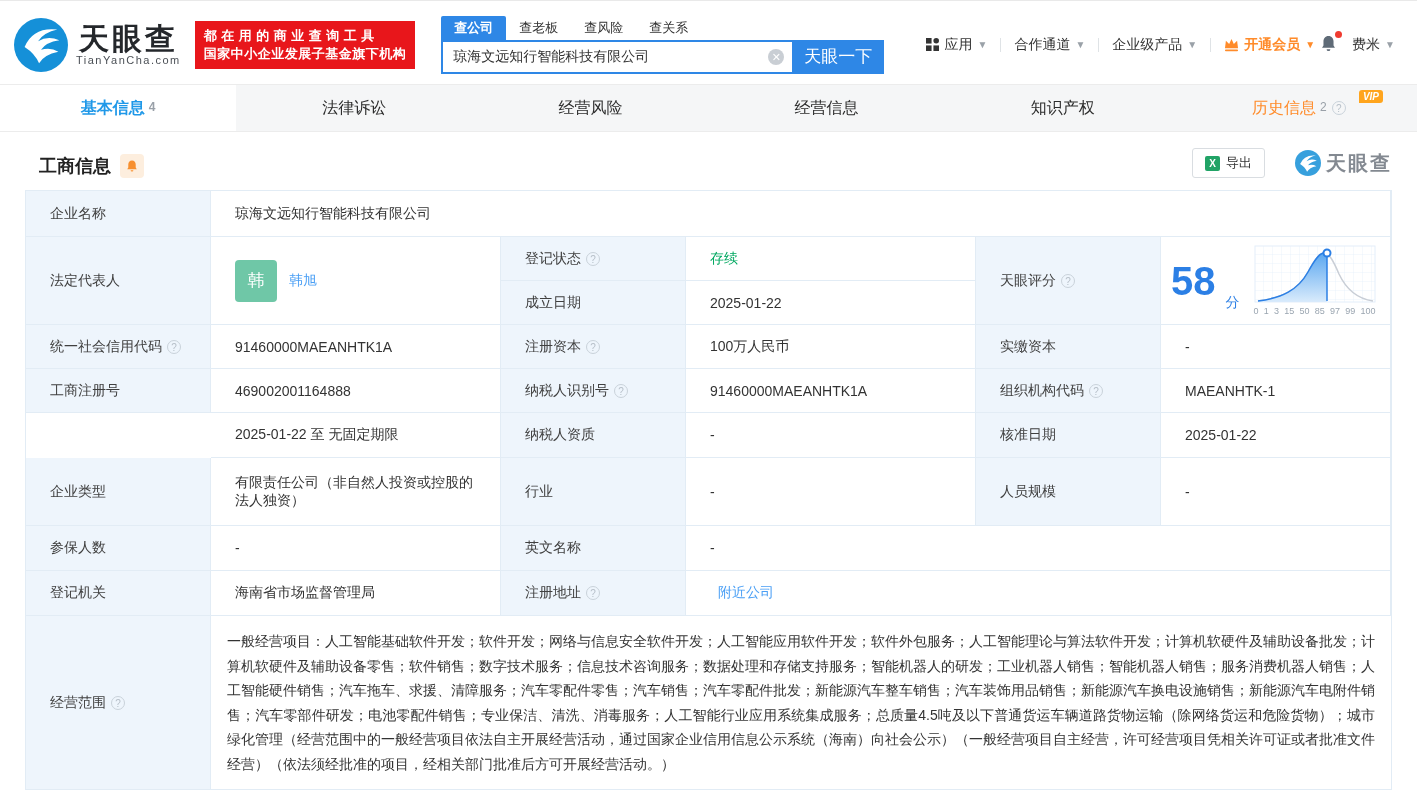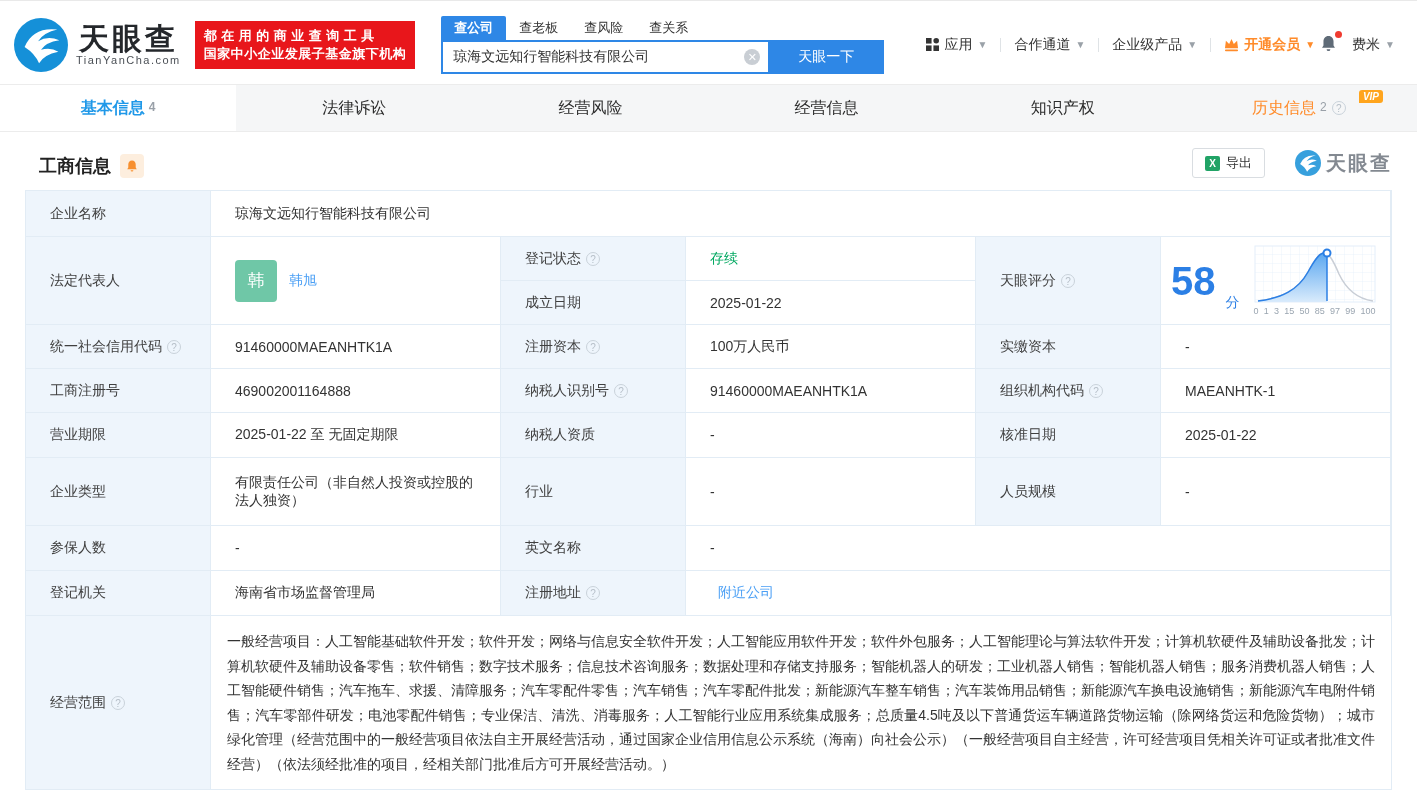--- a/index.html
+++ b/index.html
@@ -18,21 +18,21 @@
   .slogan-l2 { font-size:13px; letter-spacing:0.5px; line-height:18px; white-space:nowrap; }
 
   .search-area { margin-left:14px; width:455px;padding-left:12px; }
   .search-tabs { display:flex; font-size:13px; }
   .search-tab { padding:3px 13px; color:#333; cursor:pointer; }
   .search-tab.active { background:#2e87e6; color:#fff; font-weight:700; border-radius:2px 2px 0 0; }
   .search-box { display:flex; height:34px; }
   .search-field { flex:1; display:flex; align-items:center; border:2px solid #2e87e6; border-right:none; background:#fff; padding:0 8px 0 10px; }
   .search-field input { flex:1; border:none; outline:none; font-size:14px; color:#333; font-family:inherit; }
   .clear-ic { width:16px; height:16px; border-radius:50%; background:#c9ced4; color:#fff; font-size:11px; line-height:16px; text-align:center; cursor:pointer; }
-  .search-btn { width:116px; background:#2e87e6; color:#fff; border:none; font-size:14px; cursor:pointer; font-family:inherit; }
+  .search-btn { width:92px; background:#2e87e6; color:#fff; border:none; font-size:17px; cursor:pointer; font-family:inherit; }
 
   .top-right { margin-left:auto; display:flex; align-items:center; font-size:14px; color:#333; }
   .tr-item { display:flex; align-items:center; gap:5px; cursor:pointer; white-space:nowrap; }
   .caret { font-size:10px; color:#9aa1a8; }
   .divider { width:1px; height:14px; background:#dfe3e6; margin:0 13px; }
   .vip-link { color:#ff8b2a; font-weight:700; }
   .bell-wrap { position:relative; margin:0 14px 0 4px; cursor:pointer; }
   .red-dot { position:absolute; top:-3px; right:-4px; width:7px; height:7px; border-radius:50%; background:#f03b30; }
 
   
@@ -285,21 +285,20 @@
     <span>纳税人识别号</span>
     <span class="help">?</span>
   </div>
   <div class="c" style="grid-area:5/4">91460000MAEANHTK1A</div>
   <div class="c lb" style="grid-area:5/5">
     <span>组织机构代码</span>
     <span class="help">?</span>
   </div>
   <div class="c" style="grid-area:5/6">MAEANHTK-1</div>
 
-  <div class="c lb" style="grid-area:6/1">营业期限</div>
   <div class="c" style="grid-area:6/2">2025-01-22 至 无固定期限</div>
   <div class="c lb" style="grid-area:6/3">纳税人资质</div>
   <div class="c" style="grid-area:6/4">-</div>
   <div class="c lb" style="grid-area:6/5">核准日期</div>
   <div class="c" style="grid-area:6/6">2025-01-22</div>
 
   <div class="c lb" style="grid-area:7/1">企业类型</div>
   <div class="c" style="grid-area:7/2">有限责任公司（非自然人投资或控股的法人独资）</div>
   <div class="c lb" style="grid-area:7/3">行业</div>
   <div class="c" style="grid-area:7/4">-</div>

